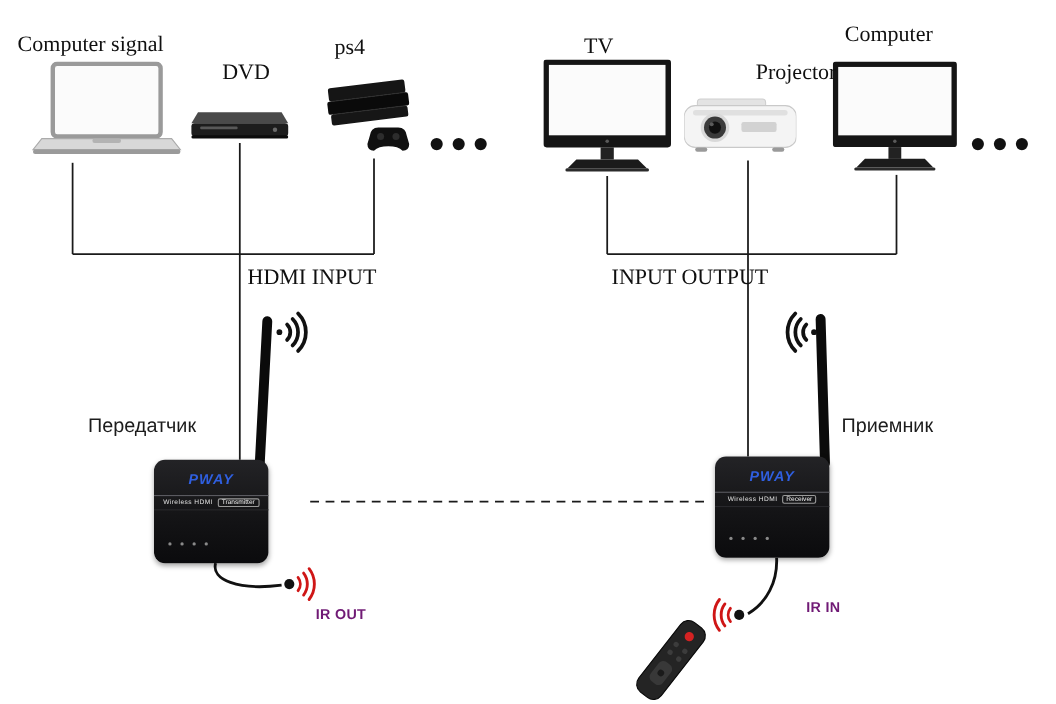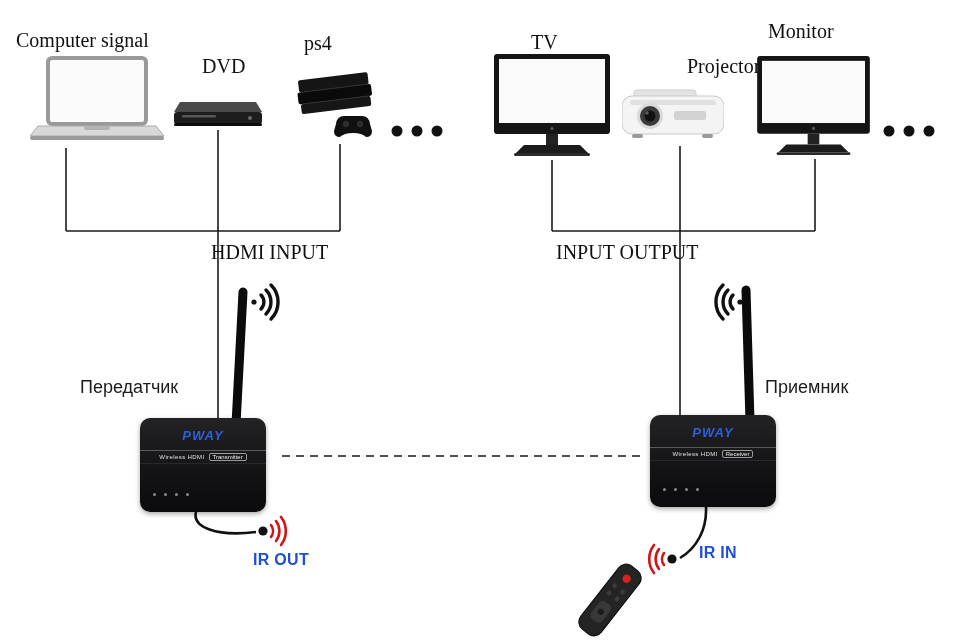--- a/index.html
+++ b/index.html
@@ -13,25 +13,25 @@
   .label-serif {
     position:absolute; font-family:"Liberation Serif", serif;
     font-size:20px; color:#101010; white-space:nowrap;
   }
   .label-ru {
     position:absolute; font-family:Liberation Sans, sans-serif;
     font-size:18px; color:#1c1c1c; white-space:nowrap;
   }
   .label-ir {
     position:absolute; font-family:"Liberation Sans", sans-serif;
-    font-size:16px; font-weight:bold; color:#1d4ed8; letter-spacing:0.3px; white-space:nowrap;
+    font-size:13px; font-weight:bold; color:#701a75; letter-spacing:0.3px; white-space:nowrap;margin-left:34px;
   }
 
   .device-box {
-    position:absolute; width:126px; border-radius:10px;
+    position:absolute; width:104px; border-radius:10px;
     background:linear-gradient(180deg,#232326 0%, #141416 55%, #0b0b0d 100%);
     box-shadow:0 2px 5px rgba(0,0,0,0.35);
   }
   .device-box.tx { left:140px; top:418px; height:94px; }
   .device-box.rx { left:650px; top:415px; height:92px; }
   .box-brand {
     margin-top:10px; text-align:center; font-style:italic; font-weight:bold;
     font-size:13px; letter-spacing:1px; color:#2f5fe0;
   }
   .box-band {
@@ -213,23 +213,23 @@
       <rect x="-7" y="4" width="14" height="22" rx="5" fill="#383838"></rect>
       <circle cx="0" cy="15" r="3" fill="#1a1a1a"></circle>
     </g>
   </svg>
 
   <div class="label-serif" style="left:16px; top:29px;">Computer signal</div>
   <div class="label-serif" style="left:202px; top:55px;">DVD</div>
   <div class="label-serif" style="left:304px; top:32px;">ps4</div>
   <div class="label-serif" style="left:531px; top:31px;">TV</div>
   <div class="label-serif" style="left:641px; top:55px;margin-left:46px;">Projector</div>
-  <div class="label-serif" style="left:768px; top:20px;">Monitor</div>
-
-  <div class="label-serif" style="left:211px; top:241px;">HDMI INPUT</div>
+  <div class="label-serif" style="left:768px; top:20px;">Computer</div>
+
+  <div class="label-serif" style="left:225px; top:241px;">HDMI INPUT</div>
   <div class="label-serif" style="left:556px; top:241px;">INPUT OUTPUT</div>
 
   <div class="label-ru" style="left:80px; top:377px;">Передатчик</div>
   <div class="label-ru" style="left:765px; top:377px;">Приемник</div>
 
   <div class="label-ir" style="left:253px; top:551px;">IR OUT</div>
   <div class="label-ir" style="left:699px; top:544px;">IR IN</div>
 
 </div>
 

